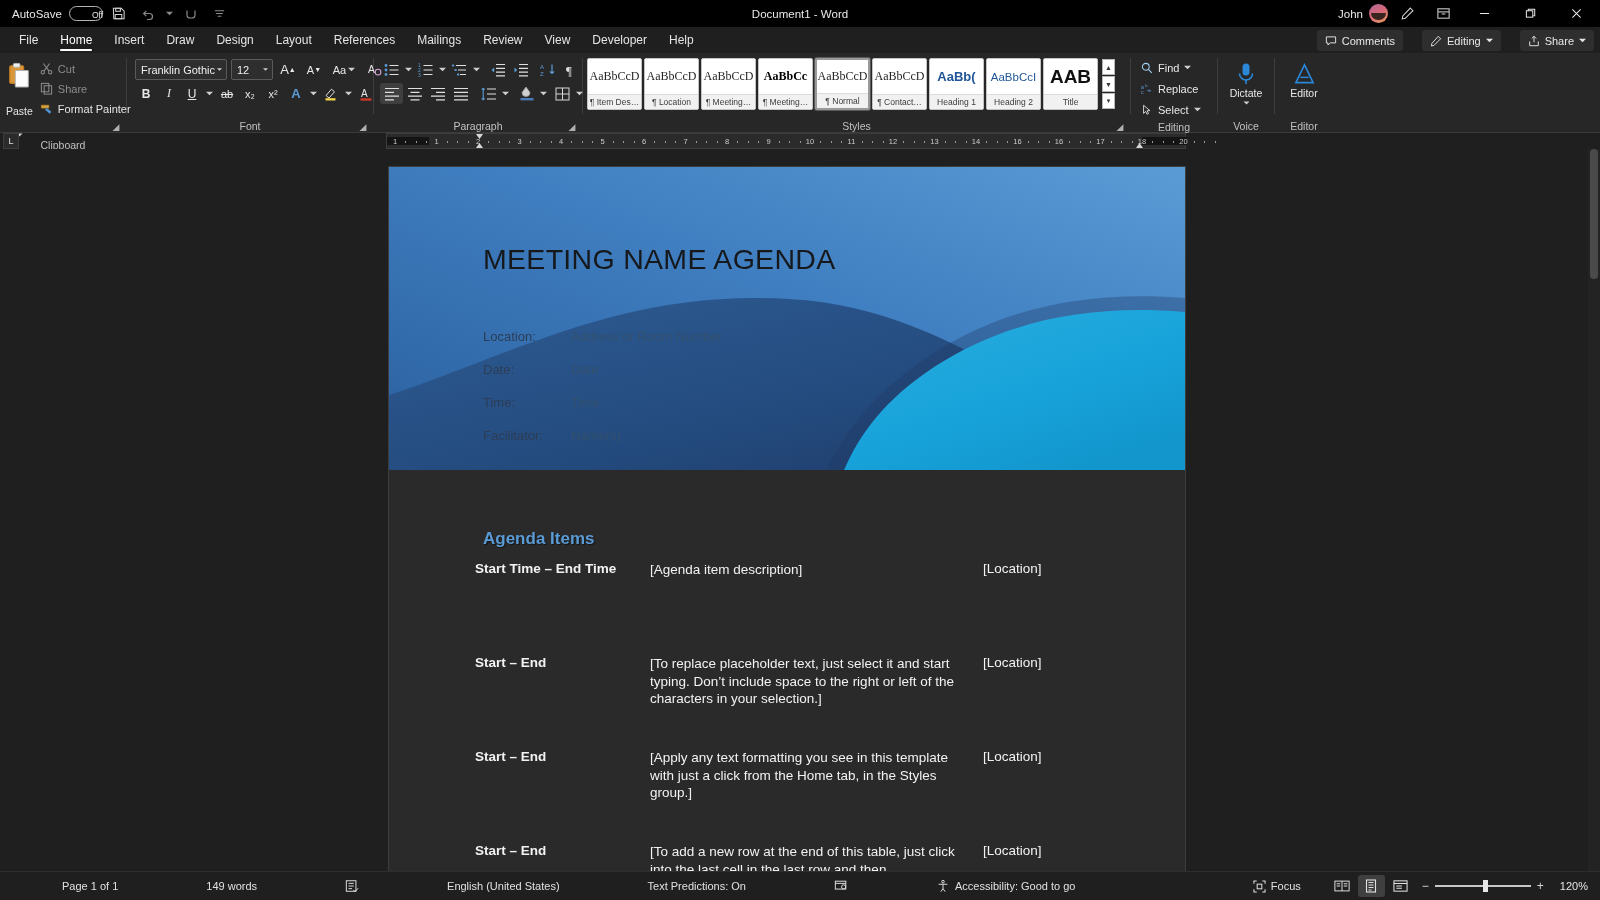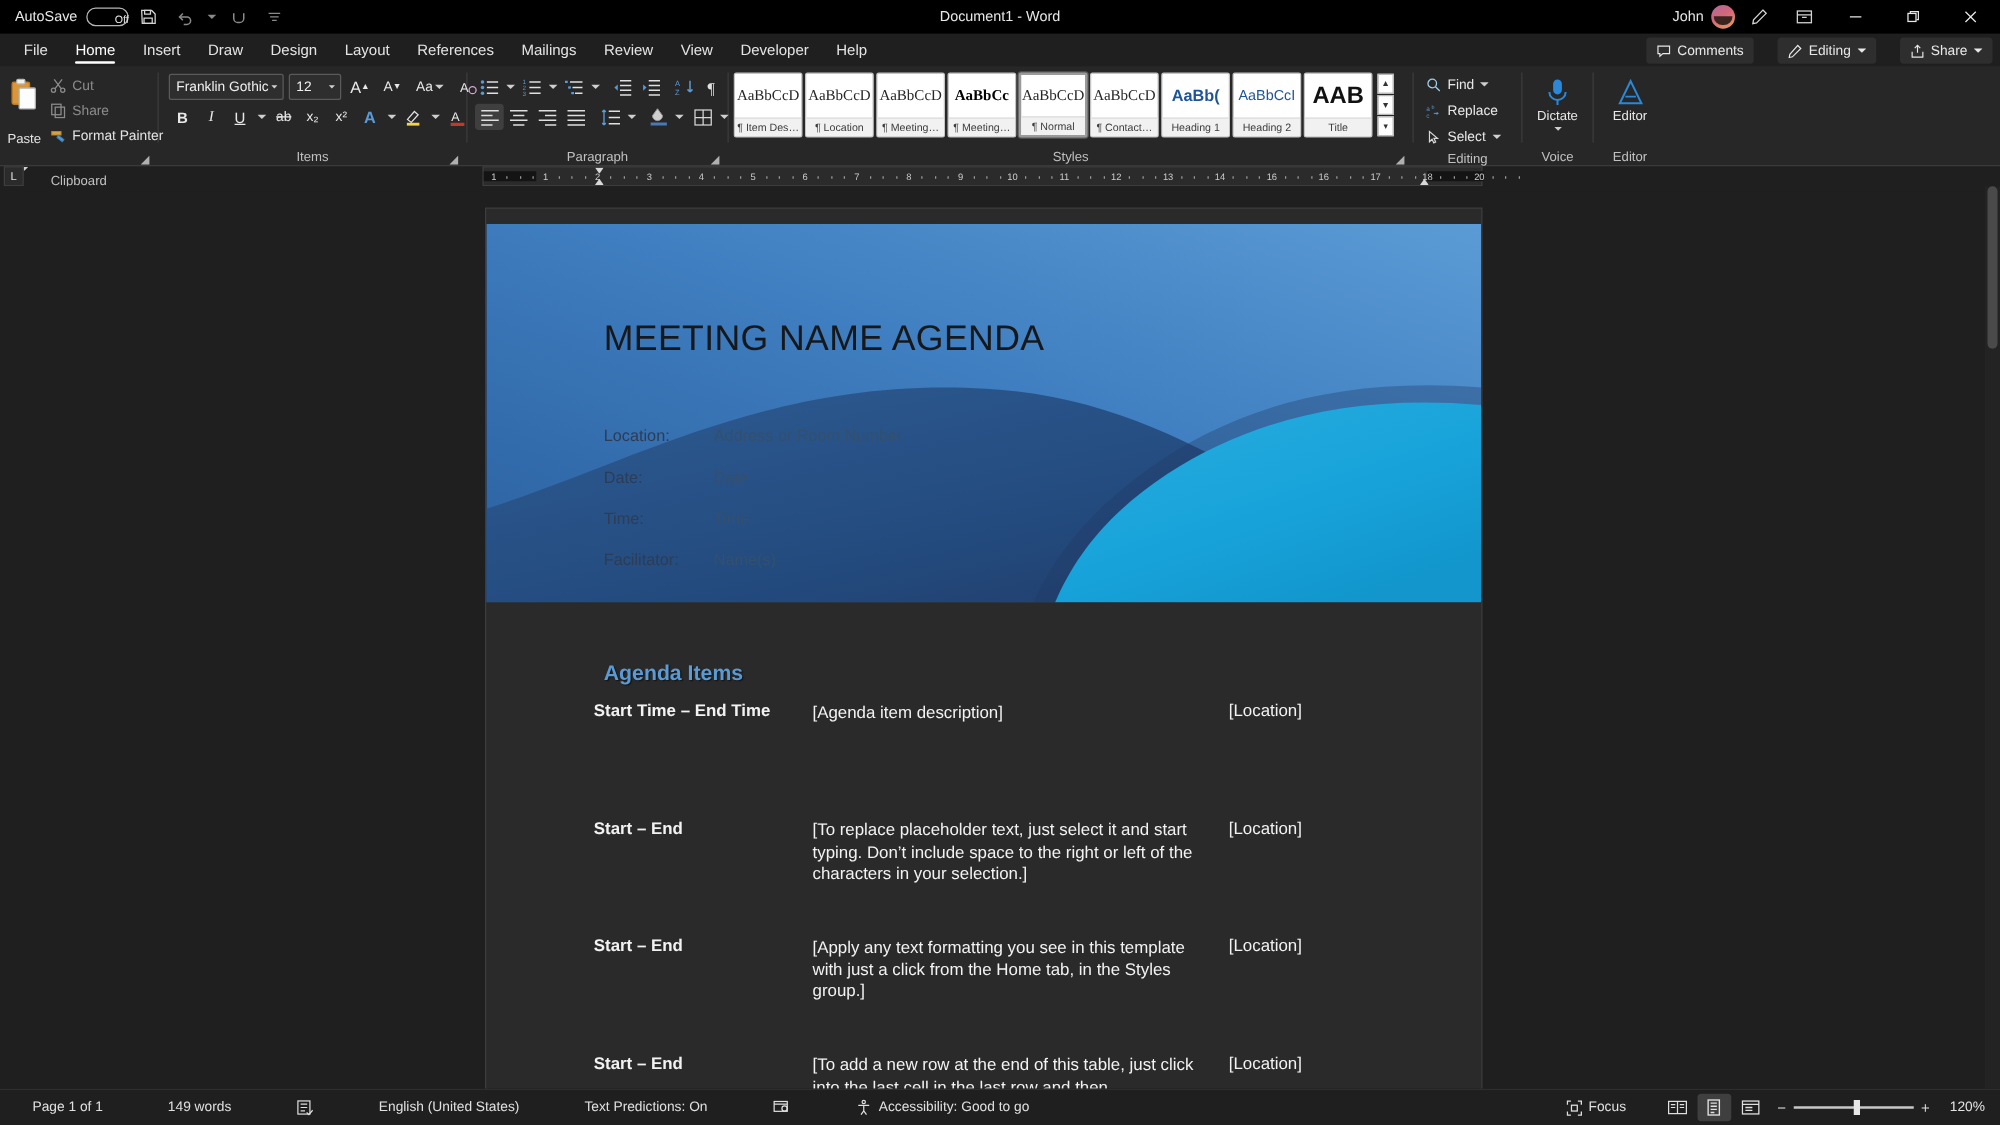--- a/index.html
+++ b/index.html
@@ -198,21 +198,21 @@
   
   #canvas {
     position: absolute; left: 0; top: 149px; right: 0; bottom: 29px;
     background: #1f1f1f; overflow: hidden;
   }
   #page {
     position: absolute; left: 389px; top: 18px; width: 796px; height: 1030px;
     background: #2a2a2a; box-shadow: 0 0 0 1px #3d3d3d;
   }
   #headerart {
-    position: absolute; left: 0; top: 12px; width: 796px; height: 303px; overflow: hidden;
+    position: absolute; left: 0; top: 0; width: 796px; height: 303px; overflow: hidden;
   }
   .doc-title {
     position: absolute; left: 94px; top: 76px;
     font-family: "Liberation Sans", sans-serif;
     font-size: 28.5px; letter-spacing: 0.3px; color: #16181b; font-weight: 400;
     white-space: nowrap;
   }
   .meta-row { position: absolute; font-size: 13px; white-space: nowrap; }
   .meta-label { position: absolute; color: #2c3d55; }
   .meta-val { position: absolute; left: 88px; color: #33506e; }
@@ -232,21 +232,21 @@
     font-size: 13.5px; line-height: 17.5px;
   }
   .ag-loc { position: absolute; left: 508px; color: #f2f2f2; font-size: 13.5px; }
 
   
   #statusbar {
     position: absolute; left: 0; bottom: 0; width: 1600px; height: 29px;
     background: #1f1f1f; display: flex; align-items: center;
     color: #e0e0e0; font-size: 11px; border-top: 1px solid #2e2e2e;
   }
-  .sb-item { padding: 0 26px; height: 22px; display: flex; align-items: center; gap: 5px; border-radius: 3px; white-space: nowrap; }
+  .sb-item { padding: 0 26px; height: 22px; display: flex; align-items: center; gap: 5px; border-radius: 3px; white-space: nowrap; margin-left: 36px; }
   .sb-right { position: absolute; right: 4px; display: flex; align-items: center; gap: 2px; }
   .view-btn {
     width: 27px; height: 22px; display: flex; align-items: center; justify-content: center;
     border-radius: 3px; color: #e0e0e0;
   }
   .view-btn.active { background: #3f3f3f; }
   .zoom-slider { display: flex; align-items: center; gap: 6px; padding: 0 6px; }
   .zs-track { width: 96px; height: 2px; background: #c8c8c8; position: relative; }
   .zs-thumb {
     position: absolute; left: 48px; top: -5px; width: 5px; height: 12px; background: #e8e8e8;
@@ -499,21 +499,21 @@
             <rect x="2.5" y="12.2" width="11" height="2.6" fill="#c0392b"></rect>
           </svg>
         </div>
         <div class="mini-caret">
           <svg width="7" height="7" viewBox="0 0 8 8">
               <path d="M0 2l4 4 4-4z" fill="currentColor"></path>
             </svg>
         </div>
       </div>
     </div>
-    <div class="rgroup-label">Items</div>
+    <div class="rgroup-label">Font</div>
     <div class="dlg-launcher">◢</div>
   </div>
   <div class="rgroup-sep"></div>
 
   <div class="rgroup" style="width:208px">
     <div class="rgroup-inner" style="flex-direction:column;padding-left:6px;gap:3px;padding-top:6px">
       <div style="display:flex;align-items:center;gap:0px">
         <div class="picon">
           <svg width="16" height="14" viewBox="0 0 16 14">
               <g fill="#5b9bd5">

